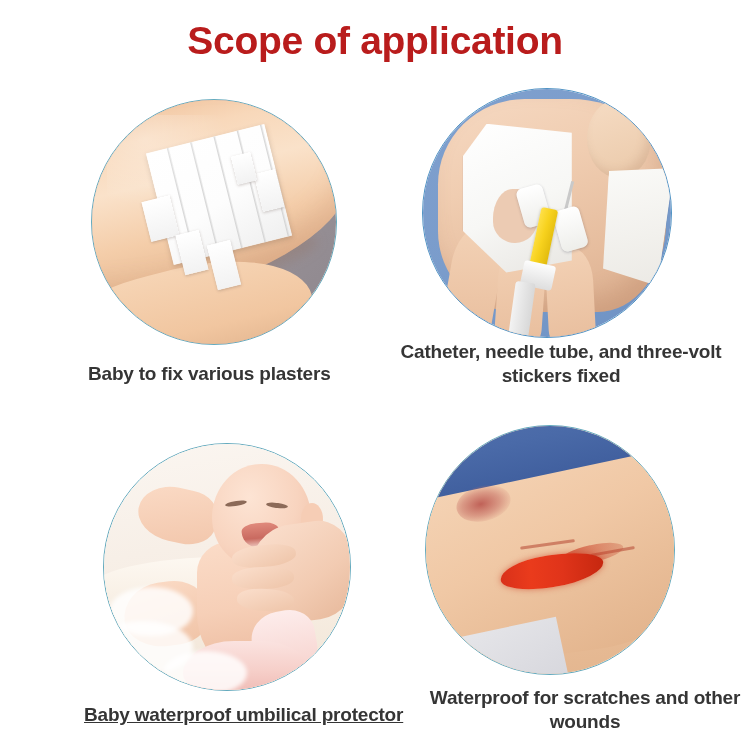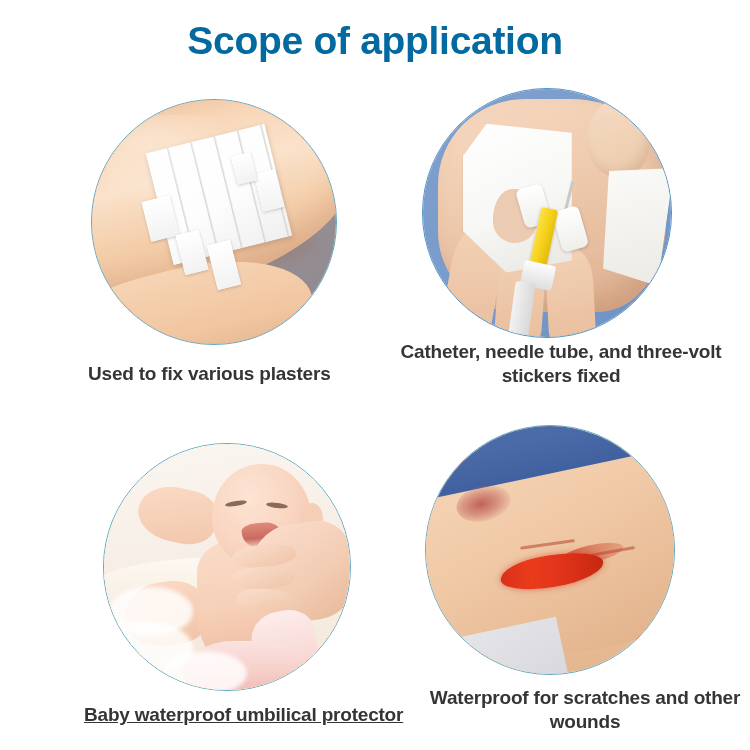--- a/index.html
+++ b/index.html
@@ -25,21 +25,21 @@
 
   
   .page-title {
     position: absolute;
     left: 0;
     top: 18px;
     width: 750px;
     text-align: center;
     font-size: 39px;
     font-weight: bold;
-    color: #0369a1;
+    color: #b91c1c;
     letter-spacing: -0.3px;
     line-height: 46px;
     white-space: nowrap;
   }
 
   
   .panel { position: absolute; }
 
   .photo-circle {
     position: absolute;
@@ -397,21 +397,21 @@
         <div class="limb2"></div>
         <div class="pad"></div>
         <div class="tab t1"></div>
         <div class="tab t2"></div>
         <div class="tab t3"></div>
         <div class="tab t4"></div>
         <div class="tab t5"></div>
         <div class="gloss"></div>
       </div>
     </div>
-    <div id="cap1" class="caption">Used to fix various plasters</div>
+    <div id="cap1" class="caption">Baby to fix various plasters</div>
   </div>
 
   <div class="panel">
     <div id="photo2" class="photo-circle blue-rim">
       <div class="photo-inner">
         <div class="bg"></div>
         <div class="hand"></div>
         <div class="finger f1"></div>
         <div class="finger f2"></div>
         <div class="finger f3"></div>

